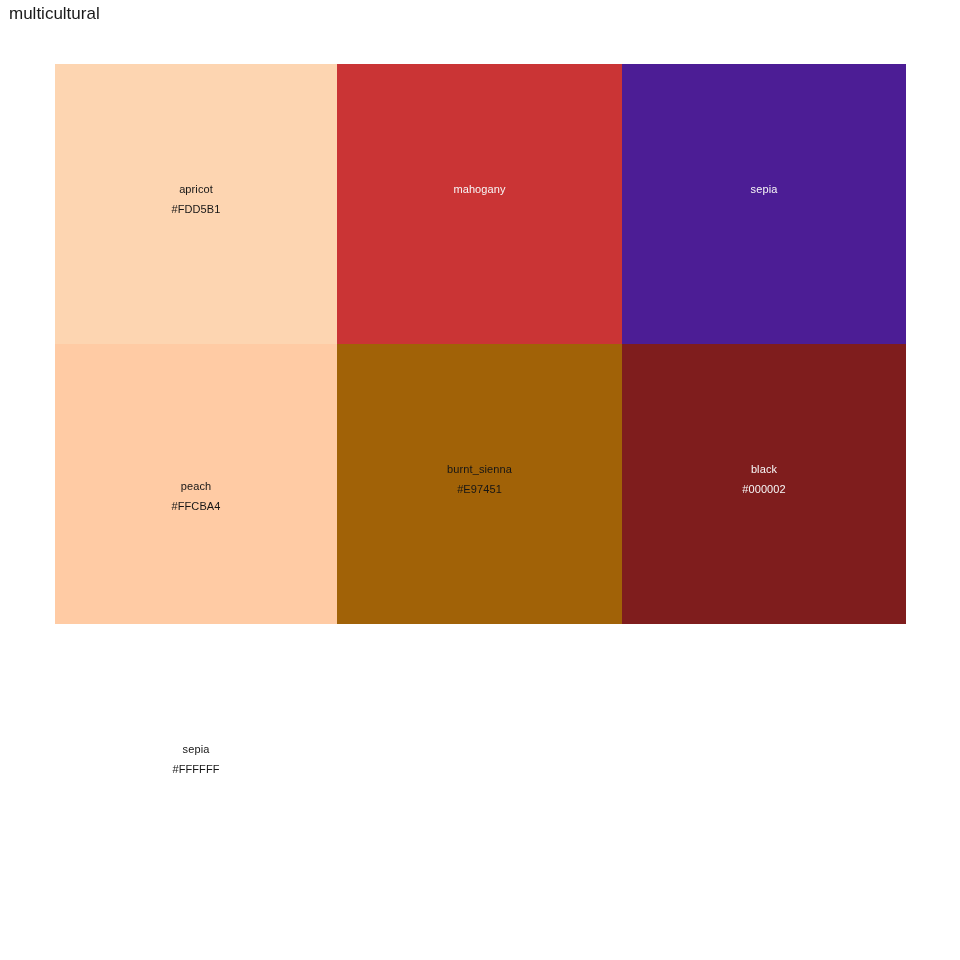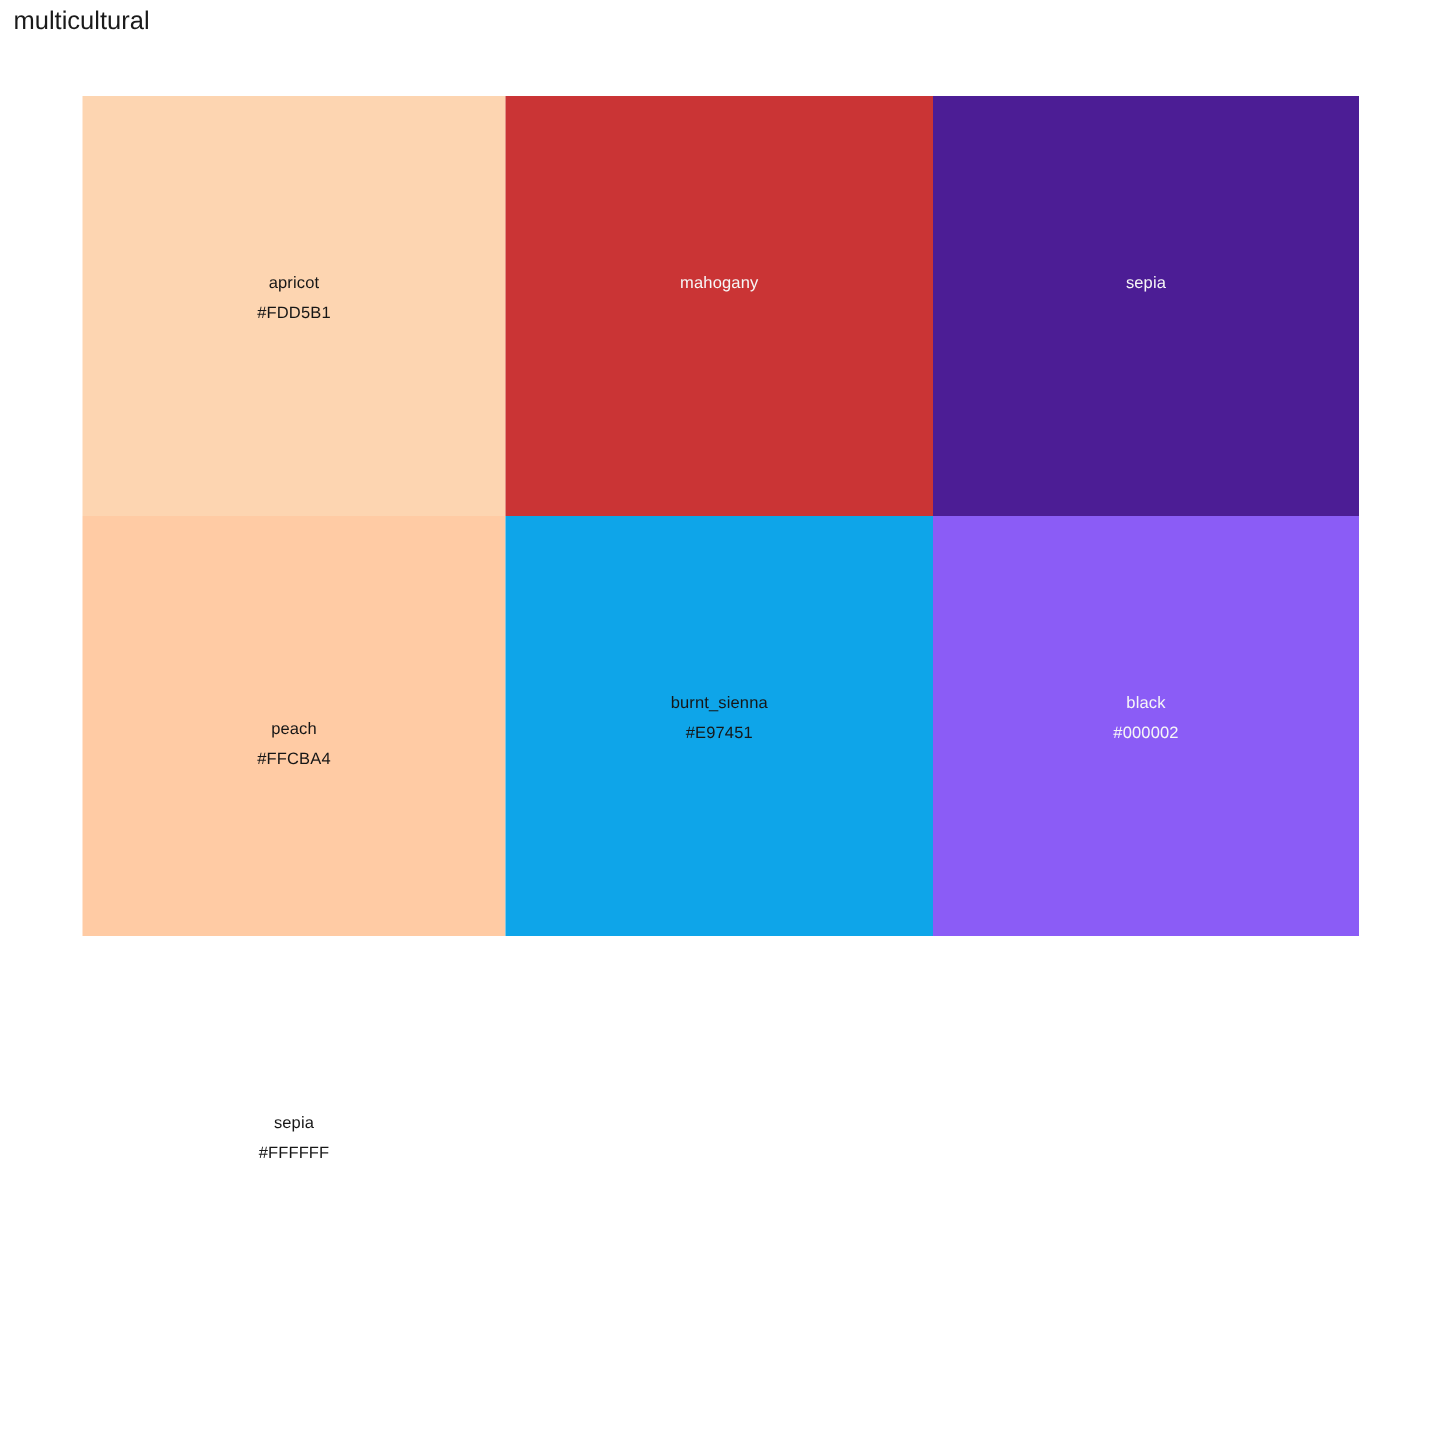--- a/index.html
+++ b/index.html
@@ -82,27 +82,27 @@
       <div class="swatch-label" style="color: rgb(247, 247, 247);">
         <span class="swatch-name">sepia</span>
       </div>
     </div>
     <div class="swatch-tile label-dark" style="background: rgb(255, 203, 164);">
       <div class="swatch-label" style="color: rgb(22, 22, 22); margin-top: 17px;">
         <span class="swatch-name">peach</span>
         <span class="swatch-hex">#FFCBA4</span>
       </div>
     </div>
-    <div class="swatch-tile label-dark" style="background: #0ea5e9;">
+    <div class="swatch-tile label-dark" style="background: #a16207;">
       <div class="swatch-label" style="color: rgb(22, 22, 22);">
         <span class="swatch-name">burnt_sienna</span>
         <span class="swatch-hex">#E97451</span>
       </div>
     </div>
-    <div class="swatch-tile label-light" style="background: #8b5cf6;">
+    <div class="swatch-tile label-light" style="background: #7f1d1d;">
       <div class="swatch-label" style="color: rgb(247, 247, 247);">
         <span class="swatch-name">black</span>
         <span class="swatch-hex">#000002</span>
       </div>
     </div>
     <div class="swatch-tile label-dark" style="background: rgb(255, 255, 255);">
       <div class="swatch-label" style="color: rgb(22, 22, 22);">
         <span class="swatch-name">sepia</span>
         <span class="swatch-hex">#FFFFFF</span>
       </div>

